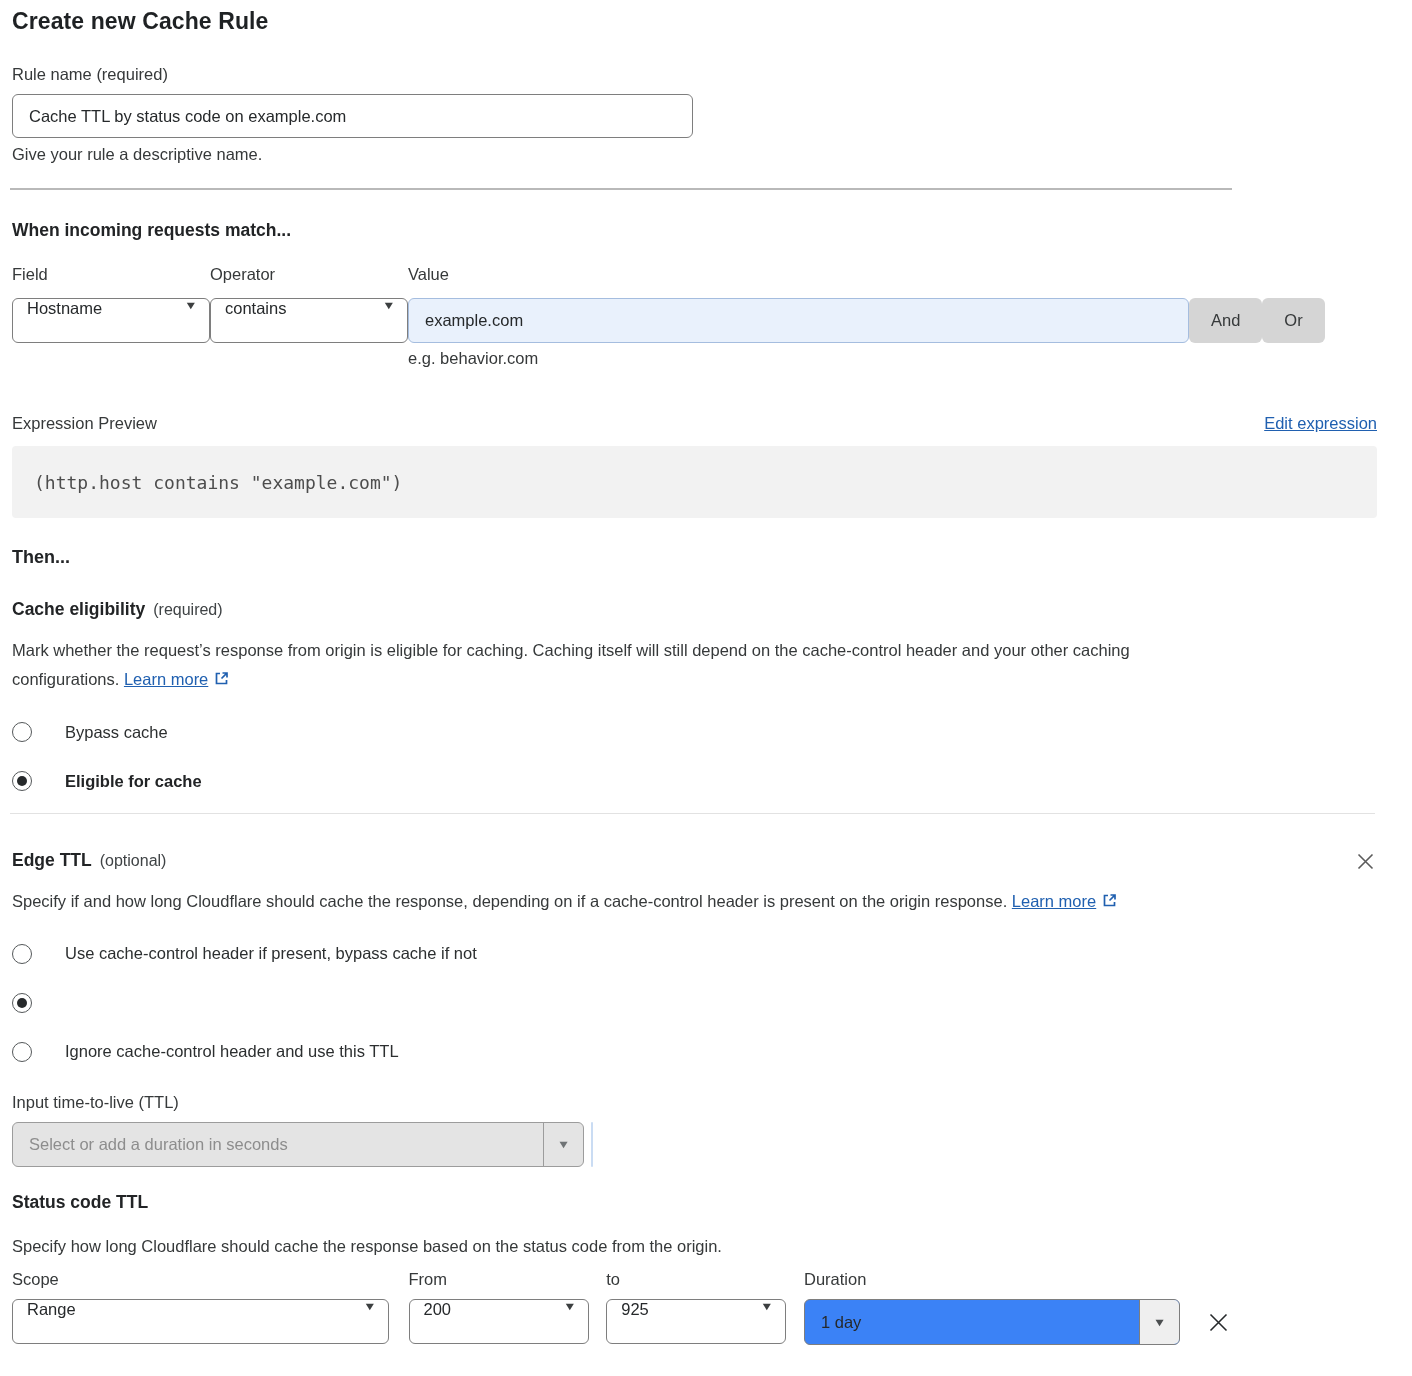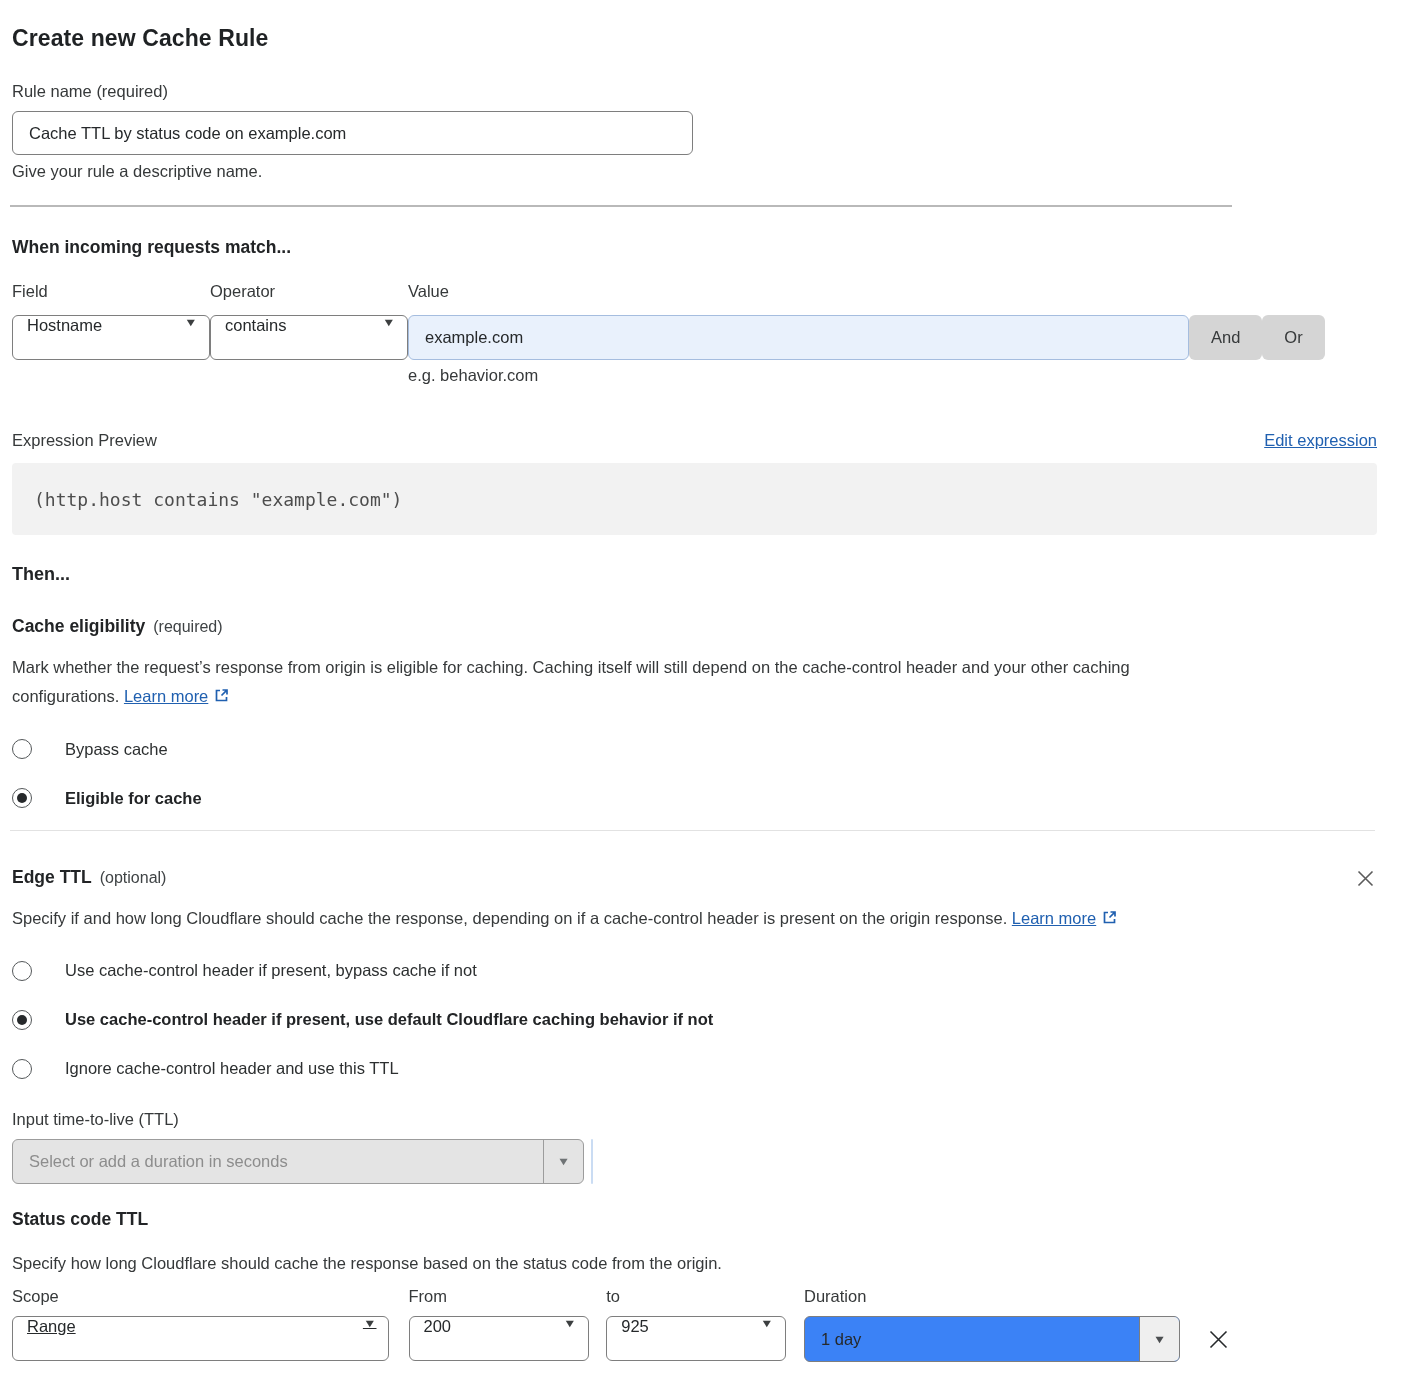--- a/index.html
+++ b/index.html
@@ -3,21 +3,21 @@
 <meta charset="utf-8">
 <style>
   * { box-sizing: border-box; margin: 0; padding: 0; }
   html,body { background:#ffffff; }
   body {
     width: 1412px; height: 1376px;
     font-family: "Liberation Sans", sans-serif;
     color: #36393a;
     overflow: hidden;
   }
-  .page { padding: 25px 12px 0 12px; width: 1244px; }
+  .page { padding: 8px 12px 0 12px; width: 1244px; }
 
   h1.page-title { font-size: 23px; font-weight: 700; color: #1f2224; letter-spacing: .1px; }
 
   .field-label { font-size: 16.5px; color: #36393a; }
   .help-text { font-size: 16.5px; color: #36393a; }
 
   .text-input {
     display: block; height: 44px; width: 681px;
     border: 1px solid #7e7e7e; border-radius: 6px;
     padding: 0 16px; font-size: 16.5px; color: #26292b;
@@ -112,21 +112,21 @@
     font-size: 11px; color: #6f7375; transform-origin: center;
   }
   .arrow-box span { transform: scaleX(1.25); }
   .ttl-side-line { width: 2px; background: #cadcf3; margin-left: 7px; border-radius: 1px; }
 
   
   .scope-row { display: flex; margin-top: 10px; align-items: flex-start; }
   .scope-col { display: flex; flex-direction: column; }
   .scope-col .col-label { font-size: 16.5px; height: 19px; margin-bottom: 10px; }
   .gap22 { width: 22px; } .gap20 { width: 20px; }
-  .select.w377 { width: 377px; text-decoration: underline; }
+  .select.w377 { width: 377px; }
   .select.w180 { width: 180px; }
   .combo {
     width: 376px; height: 46px; border: 1px solid #7e7e7e; border-radius: 6px;
     display: flex; align-items: stretch; overflow: hidden; background: #3b82f6; cursor: pointer;
   }
   .combo .val { flex: 1; display: flex; align-items: center; padding: 0 16px; font-size: 16.5px; color: #26292b; }
   .combo .arrow-box { background: #efefef; border-left: 1px solid #7e7e7e; color: #4b4e50; }
   .row-x { align-self: center; margin-top: 29px; margin-left: 25px; }
 
   .mt7 { margin-top: 7px; }  .mt10 { margin-top: 10px; }
@@ -225,21 +225,20 @@
         </svg></span></p>
 
   <div class="radio-row" style="margin-top:26px">
     <span class="radio"></span>
     <span class="radio-label">Use cache-control header if present, bypass cache if not</span>
   </div>
   <div class="radio-row selected" style="margin-top:29px">
     <span class="radio">
         <span class="dot"></span>
       </span>
-    <span class="radio-label">Use cache-control header if present, use default Cloudflare caching behavior if not</span>
   </div>
   <div class="radio-row" style="margin-top:29px">
     <span class="radio"></span>
     <span class="radio-label">Ignore cache-control header and use this TTL</span>
   </div>
 
   <div class="field-label" style="margin-top:31px">Input time-to-live (TTL)</div>
   <div class="ttl-select-wrap">
     <div class="ttl-select">
       <span class="ph">Select or add a duration in seconds</span>

